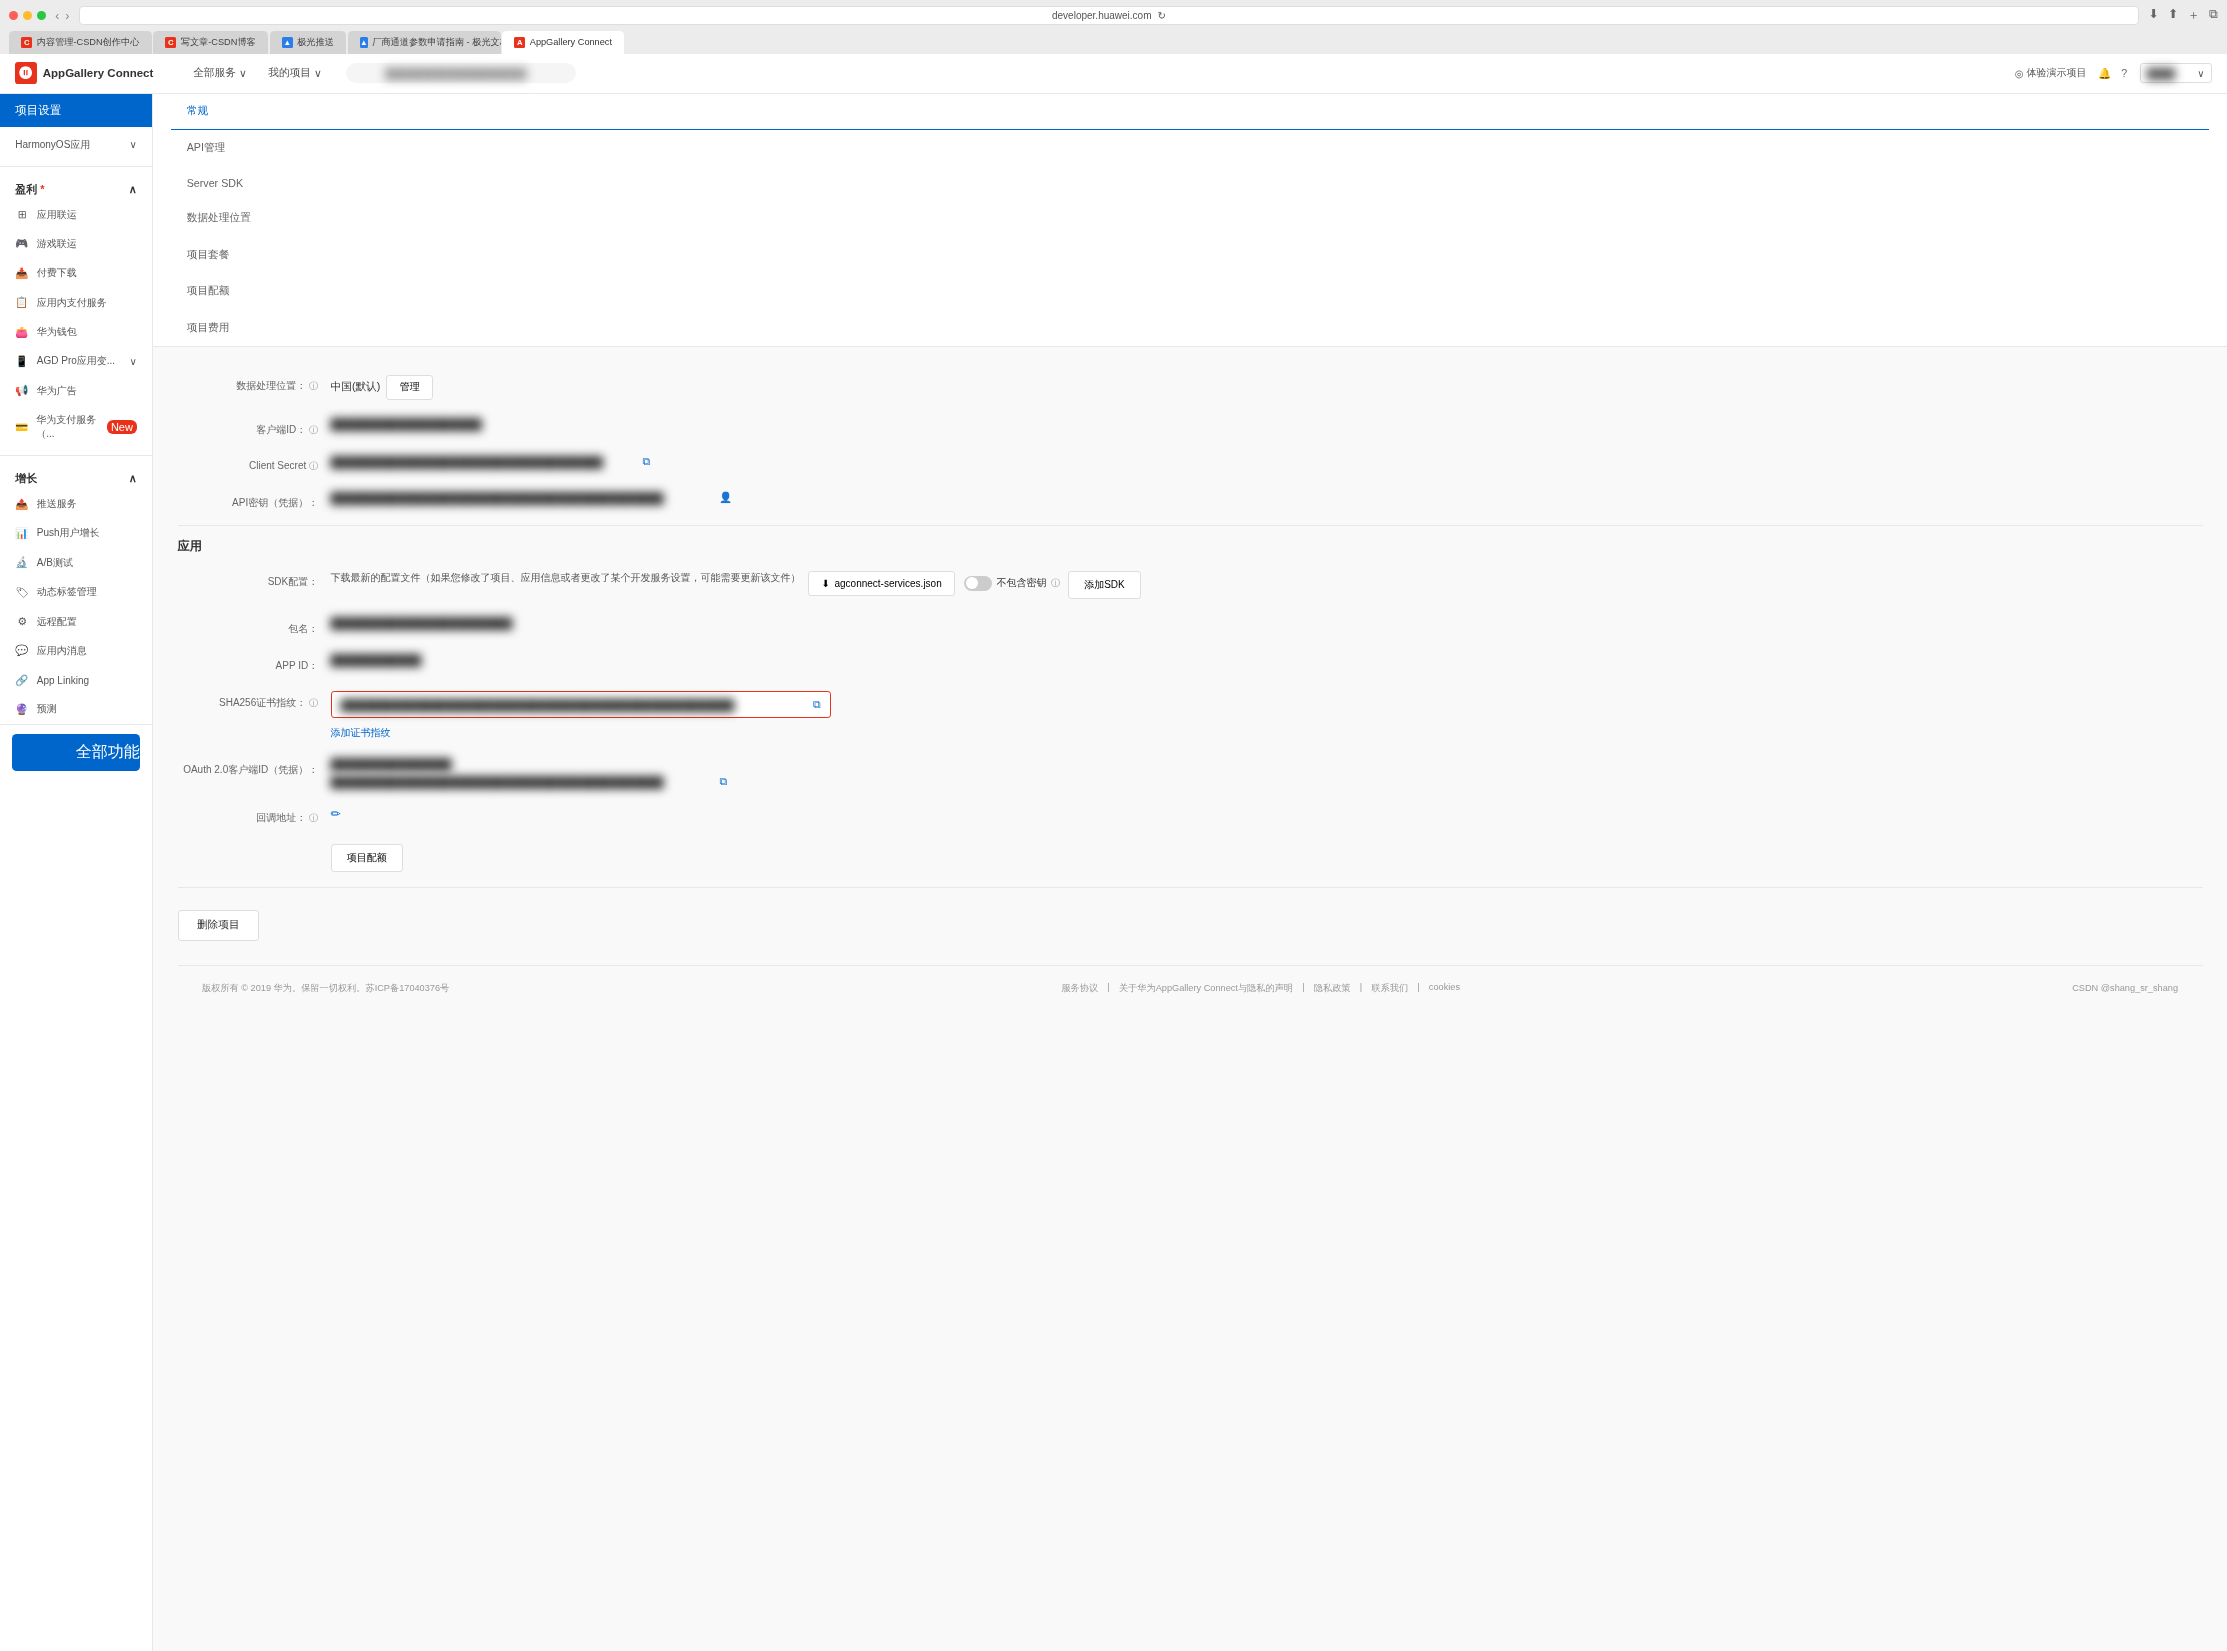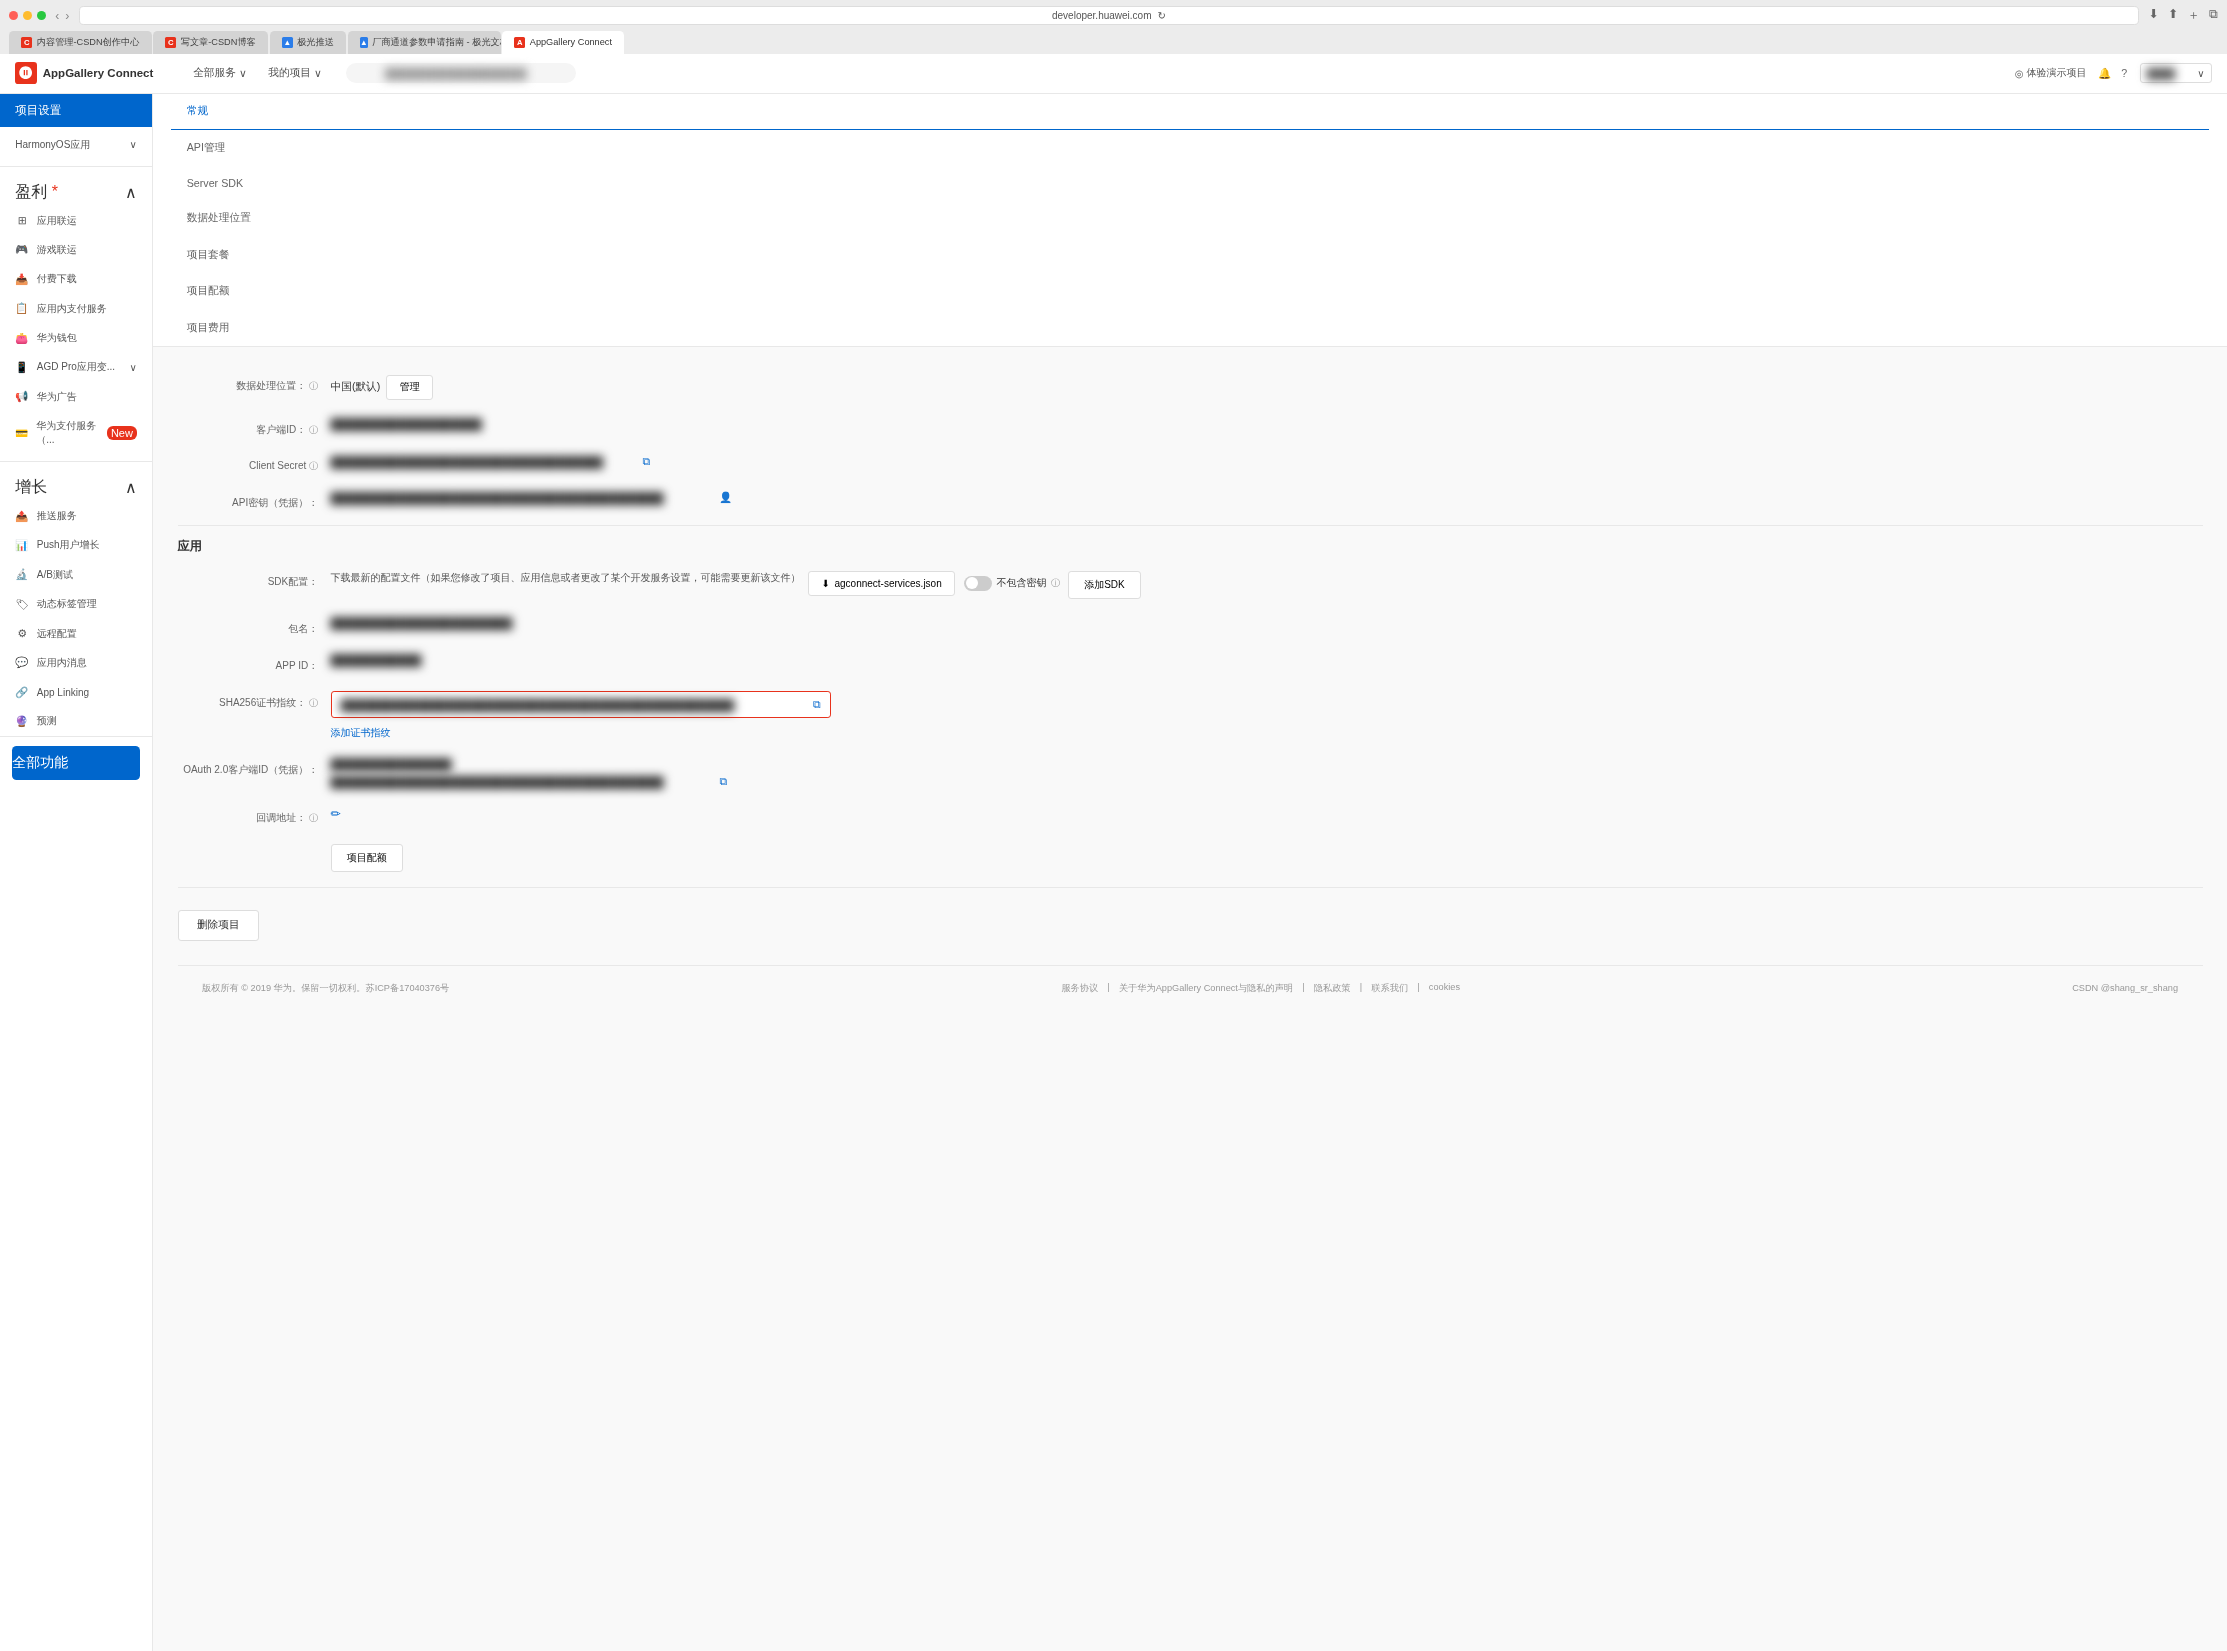--- a/index.html
+++ b/index.html
@@ -44,23 +44,23 @@
     .main-layout { display: flex; flex: 1; overflow: hidden; }
 
     
     .sidebar { width: 153px; background: white; border-right: 0.8px solid #e8e8e8; overflow-y: auto; padding-bottom: 15.3px; }
     .sidebar-active-item { background: #0066cc; color: white; padding: 9.2px 15.3px; font-size: 11.5px; font-weight: 500; }
     .sidebar-section { margin-top: 3.1px; }
     .sidebar-section-item { padding: 7.7px 15.3px; display: flex; align-items: center; gap: 7.7px; cursor: pointer; color: #555; font-size: 10px; }
     .sidebar-section-header { padding: 7.7px 15.3px; display: flex; align-items: center; justify-content: space-between; cursor: pointer; color: #555; font-size: 10px; }
     .sidebar-icon { width: 13.8px; height: 13.8px; display: inline-flex; align-items: center; justify-content: center; font-size: 10.7px; }
     .sidebar-footer { position: sticky; bottom: 0; background: white; padding: 9.2px 12.3px; border-top: 0.8px solid #e8e8e8; }
-    .all-features-btn { background: #0066cc; color: white; border: none; border-radius: 4.6px; padding: 7.7px 0; width: 100%; font-size: 14px; cursor: pointer; text-align: left; }
+    .all-features-btn { background: #0066cc; color: white; border: none; border-radius: 4.6px; padding: 7.7px 0; width: 100%; font-size: 16px; cursor: pointer; text-align: right; }
     .new-badge { background: #e8321c; color: white; font-size: 11px; padding: 0.8px 3.8px; border-radius: 6.1px; margin-left: 3.1px; }
-    .section-label { font-weight: 400; padding: 9.2px 15.3px 3.1px; color: #333; font-size: 16px; display: flex; align-items: center; justify-content: space-between; }
+    .section-label { font-weight: 700; padding: 9.2px 15.3px 3.1px; color: #333; font-size: 11px; display: flex; align-items: center; justify-content: space-between; }
 
     
     .content-area { flex: 1; overflow-y: auto; background: #f9f9f9; }
 
     
     .tab-nav { background: white; border-bottom: 0.8px solid #e8e8e8; padding: 0 18.4px; display: flex; gap: 0; flex-direction: column; }
     .tab-item { padding: 10.7px 15.3px; font-size: 10.7px; color: #666; cursor: pointer; border-bottom: 1.5px solid transparent; }
     .tab-item.active { color: #0066cc; border-bottom-color: #0066cc; font-weight: 500; }
 
     

